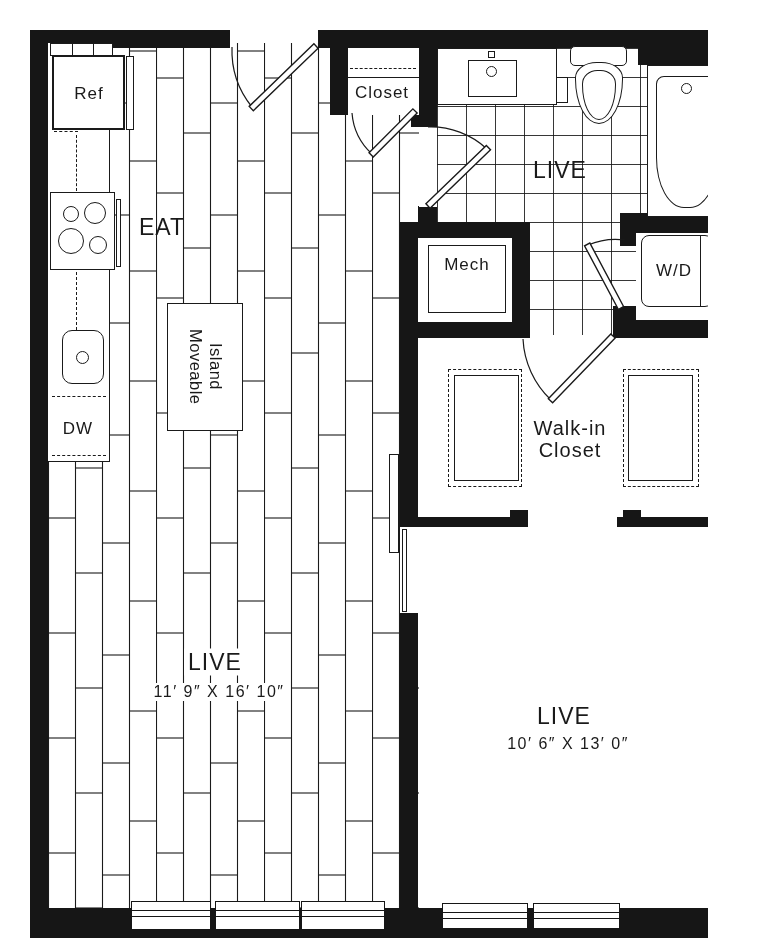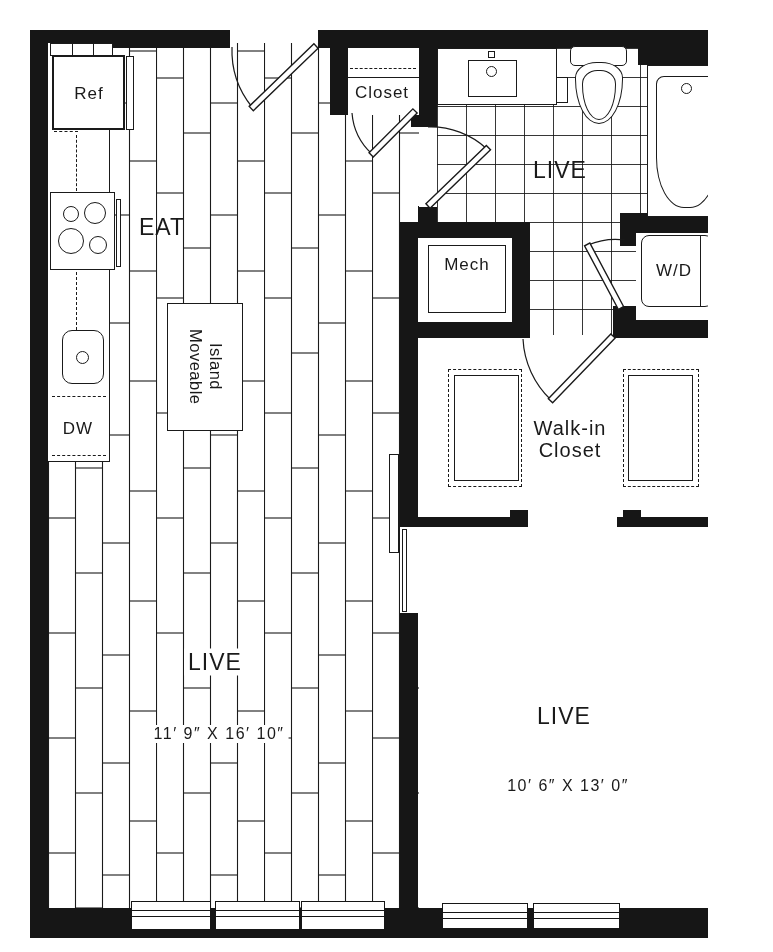--- a/index.html
+++ b/index.html
@@ -7,21 +7,21 @@
         font-family:"Liberation Sans", sans-serif;color:#1a1a1a;}
   .abs{position:absolute;box-sizing:border-box;}
   .wall{position:absolute;background:#161616;z-index:3;}
   .white{background:#fff;}
   .ln{border:1.4px solid #1a1a1a;}
   .thin{border:1px solid #1a1a1a;}
   .lbl{position:absolute;z-index:7;transform:translate(-50%,-50%);white-space:nowrap;
        letter-spacing:1px;color:#1a1a1a;}
   .big{font-size:23px;}
   .mid{font-size:17px;}
-  .dims{font-size:16px;letter-spacing:1.5px;margin-top:42px;} .z4{z-index:4;} .z5{z-index:5;}
+  .dims{font-size:16px;letter-spacing:1.5px;} .z4{z-index:4;} .z5{z-index:5;}
   .dashH{position:absolute;border-top:1.5px dashed #1a1a1a;z-index:5;}
   .dashV{position:absolute;border-left:1.5px dashed #1a1a1a;z-index:5;}
   .shelf-dash{position:absolute;border:1.3px dashed #1a1a1a;z-index:5;}
   .shelf-solid{position:absolute;border:1.1px solid #1a1a1a;z-index:5;}
   .window{position:absolute;background:#fff;border:1.4px solid #161616;z-index:6;
       background-image:linear-gradient(#161616,#161616),linear-gradient(#161616,#161616);
       background-size:100% 1.2px,100% 1.2px;background-position:0 8px,0 14px;background-repeat:no-repeat;}
   .tile{position:absolute;z-index:2;
       background-image:repeating-linear-gradient(to bottom,rgba(20,20,20,.85) 0 1px,transparent 1px 29px),
                        repeating-linear-gradient(to right,rgba(20,20,20,.85) 0 1px,transparent 1px 29px);}

